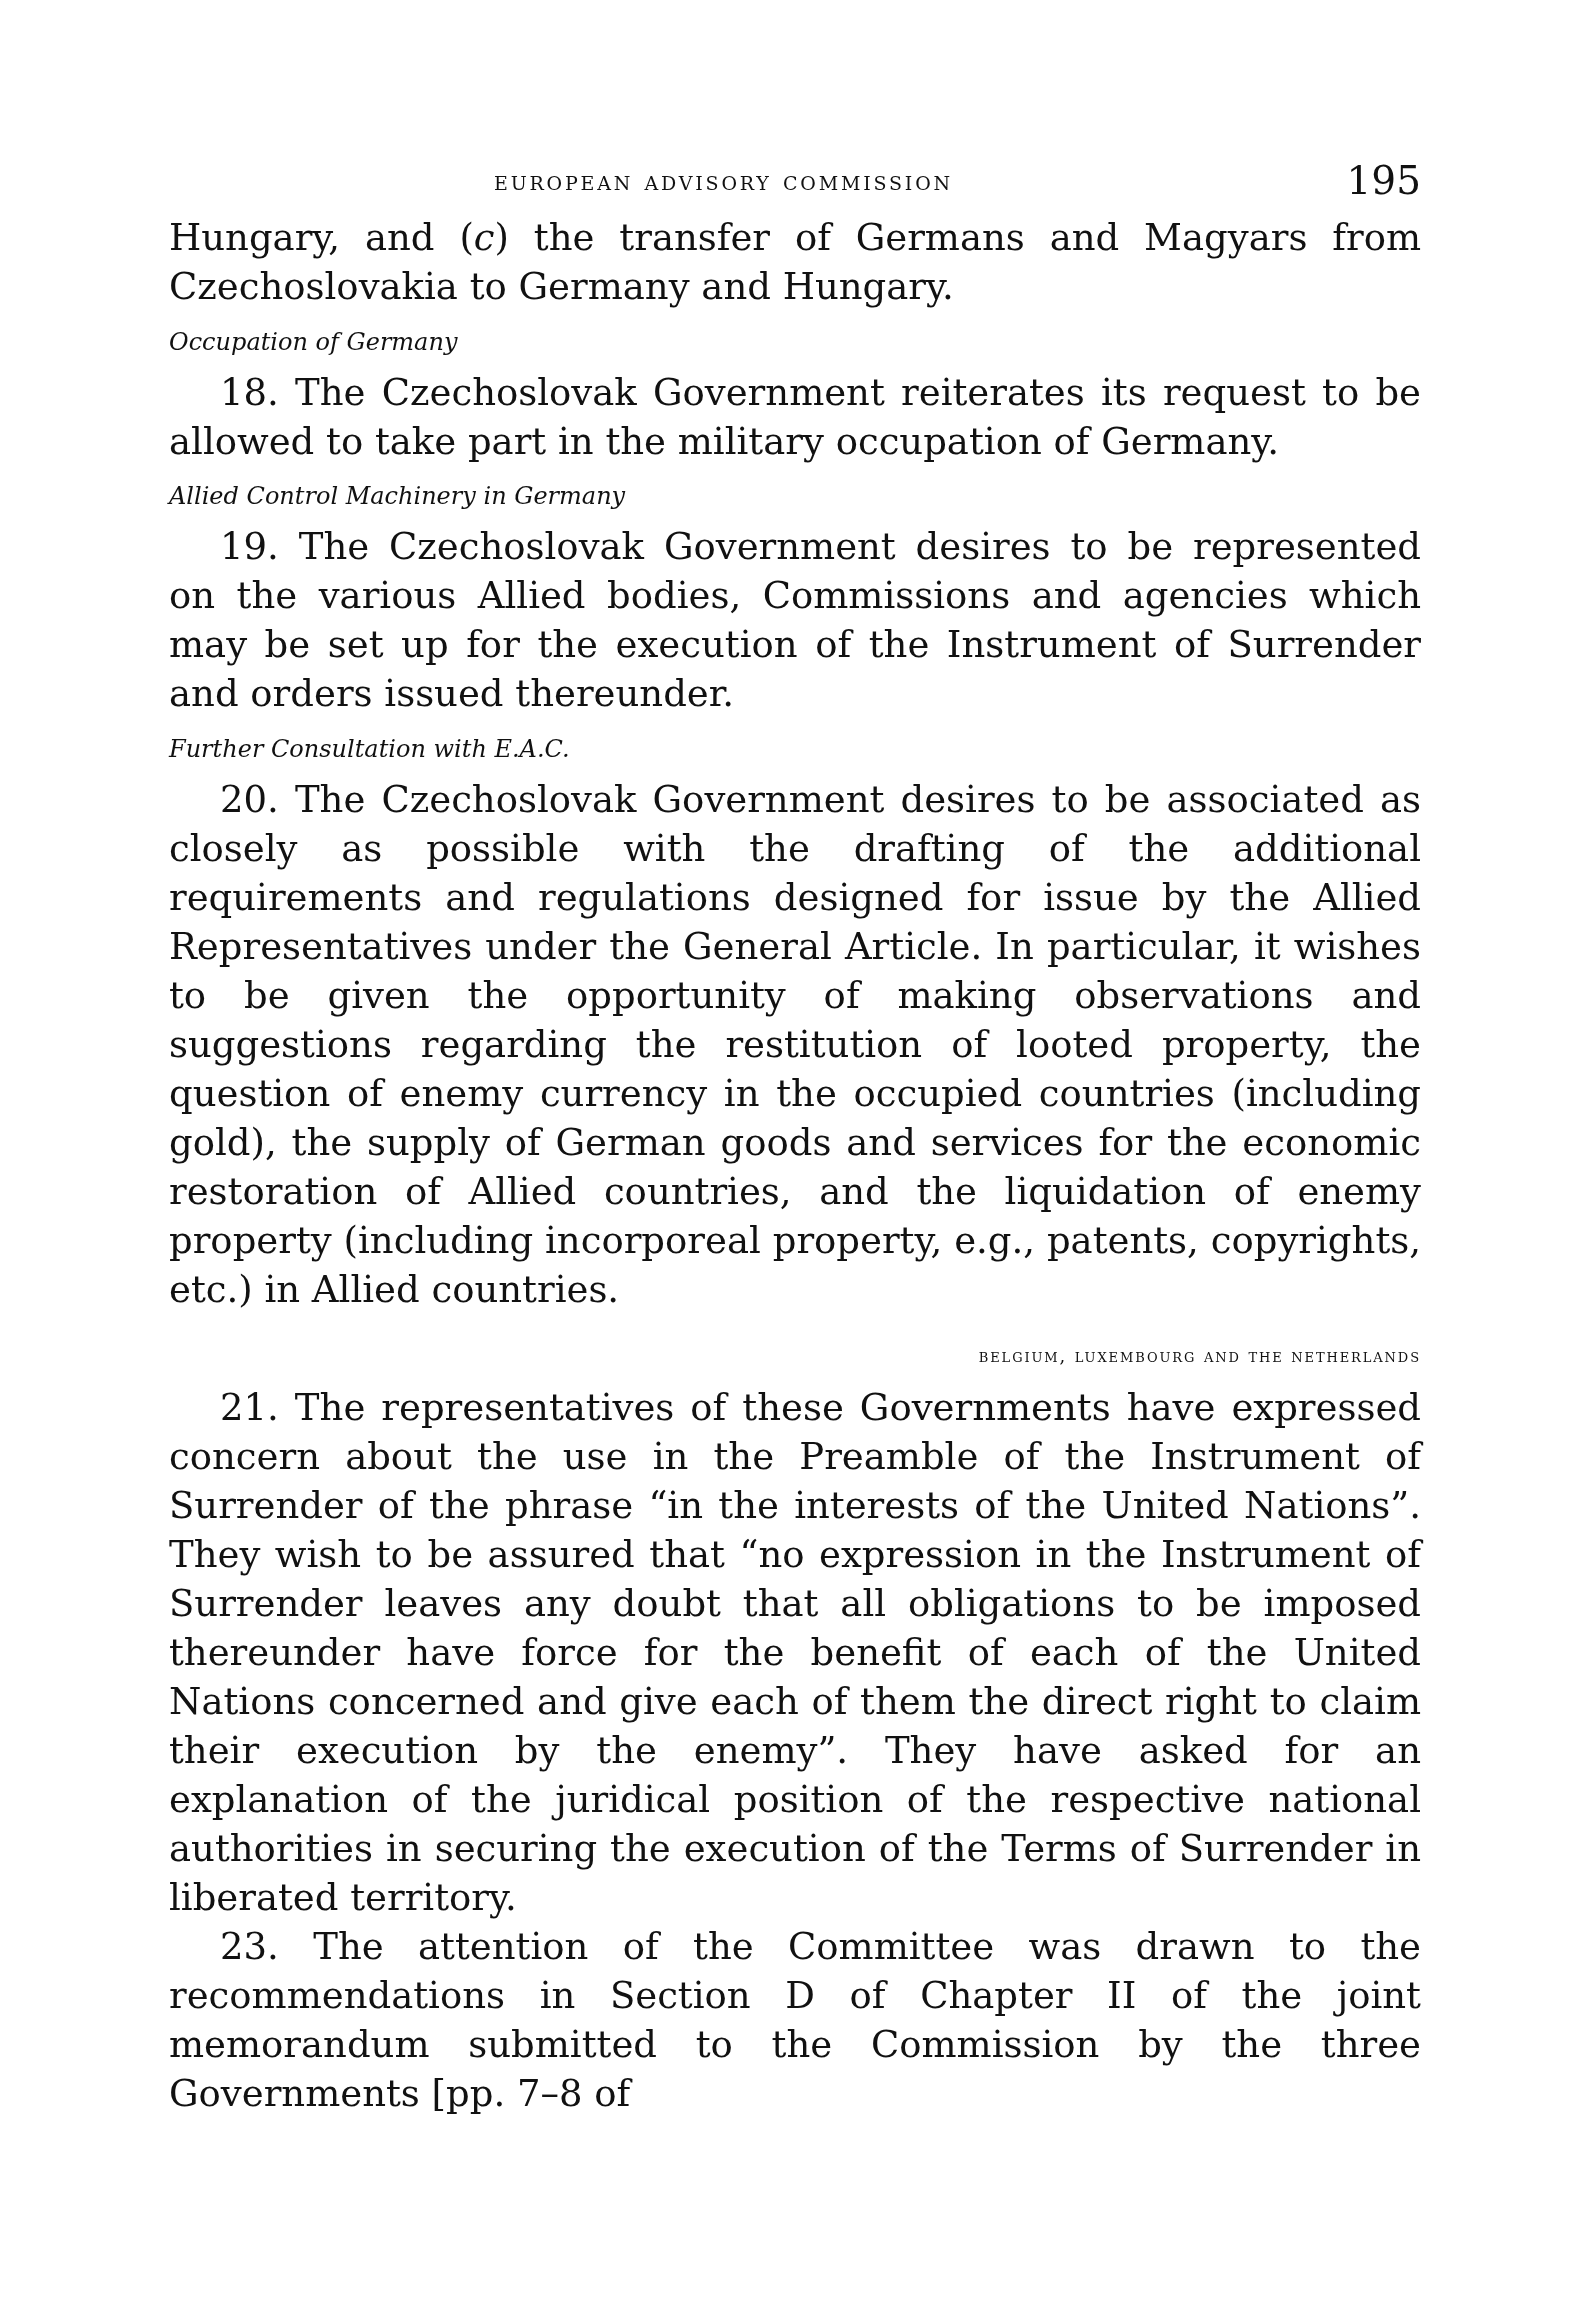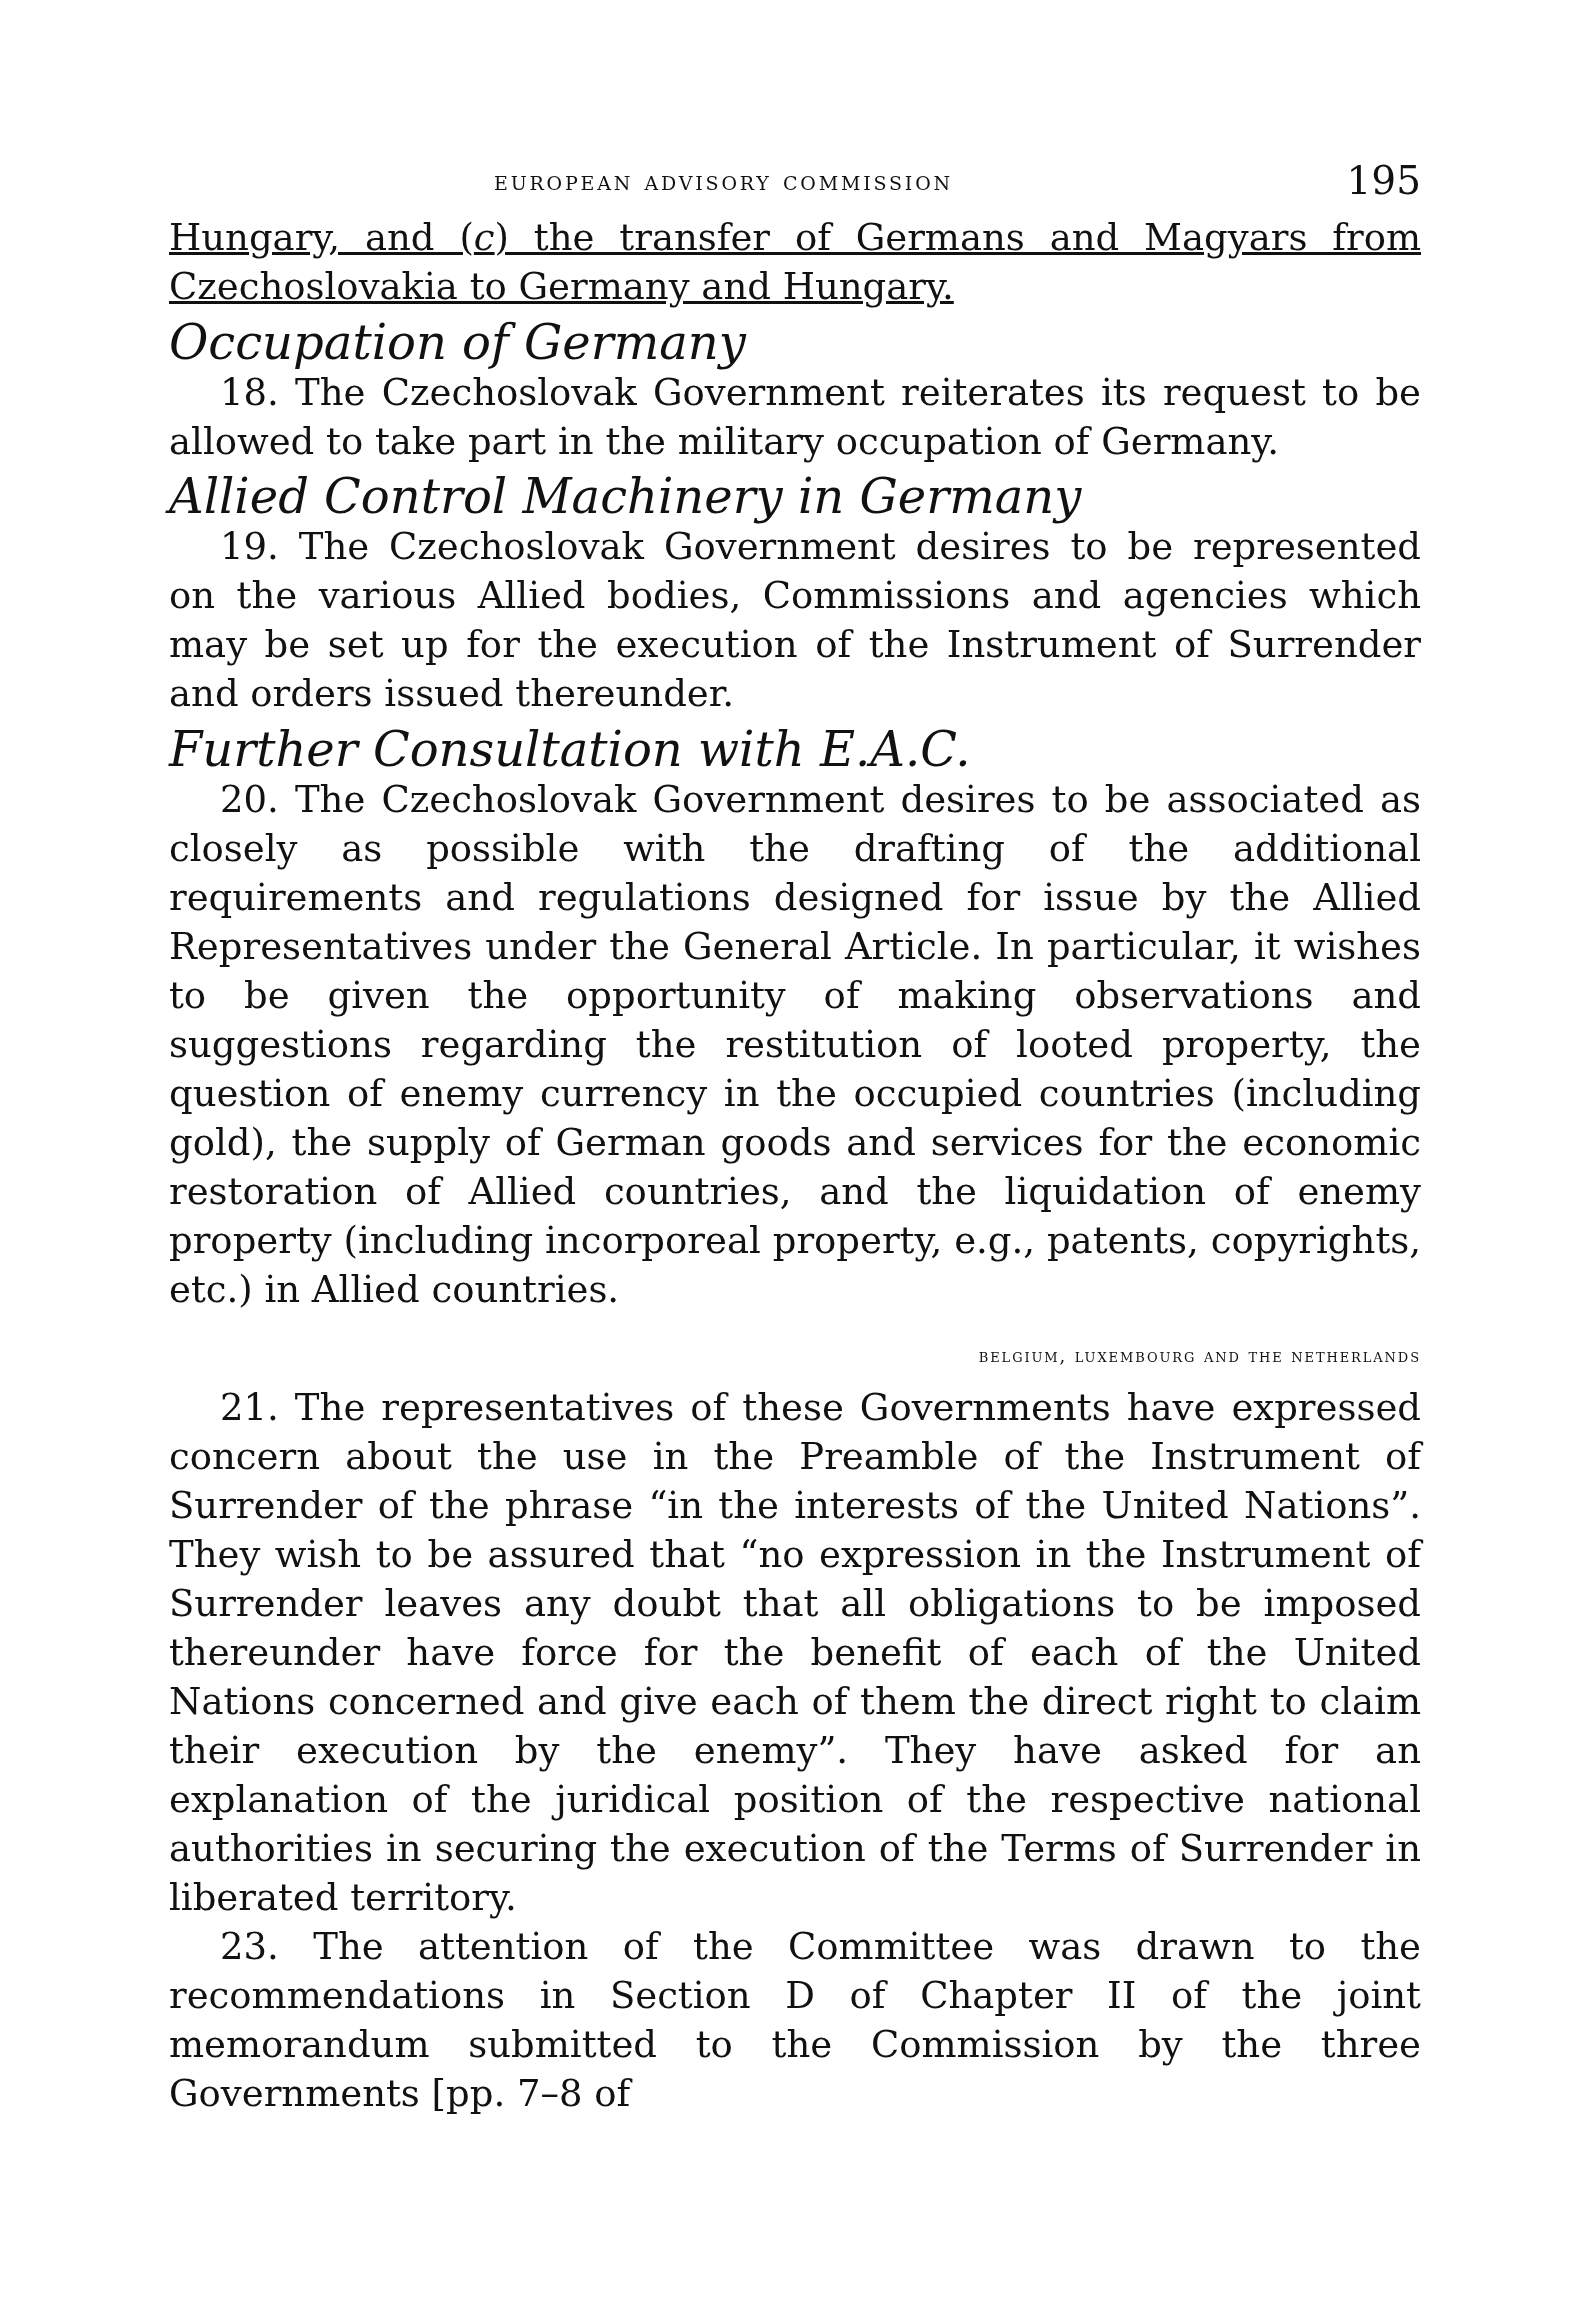--- a/index.html
+++ b/index.html
@@ -6,22 +6,22 @@
   body { width: 1577px; height: 2525px; position: relative; overflow: hidden;
          font-family: "DejaVu Serif", "Liberation Serif", serif; color: #111111; }
   .page { position: absolute; left: 169px; top: 139px; width: 1252px; }
   .running-head { position: relative; height: 74px; }
   .running-title { position: absolute; left: 325px; top: 25.5px; font-size: 27px;
                    letter-spacing: 2.8px; font-variant: small-caps; text-transform: lowercase; }
   .page-number { position: absolute; right: 0px; top: 18.5px; font-size: 39px; margin-left: 18px; }
   .text { font-size: 37px; line-height: 49px; text-align: justify; }
   p { margin: 0; }
   .para { text-indent: 51px; }
-  .cont { text-indent: 0; text-decoration: underline; }
-  .subhead { font-style: italic; font-size: 48px; line-height: 52px; margin-top: 4.6px; }
+  .cont { text-indent: 0; }
+  .subhead { font-style: italic; font-size: 24px; line-height: 52px; margin-top: 4.6px; }
   .section-head { text-align: right; font-variant: small-caps; text-transform: lowercase;
                   font-size: 18px; letter-spacing: 1.9px; line-height: 55px; margin-top: 14px; }
   .em { font-style: italic; }
 </style>
 </head>
 <body>
 
 <div class="page">
   <div class="running-head">
     <span class="running-title">EUROPEAN ADVISORY COMMISSION</span>

